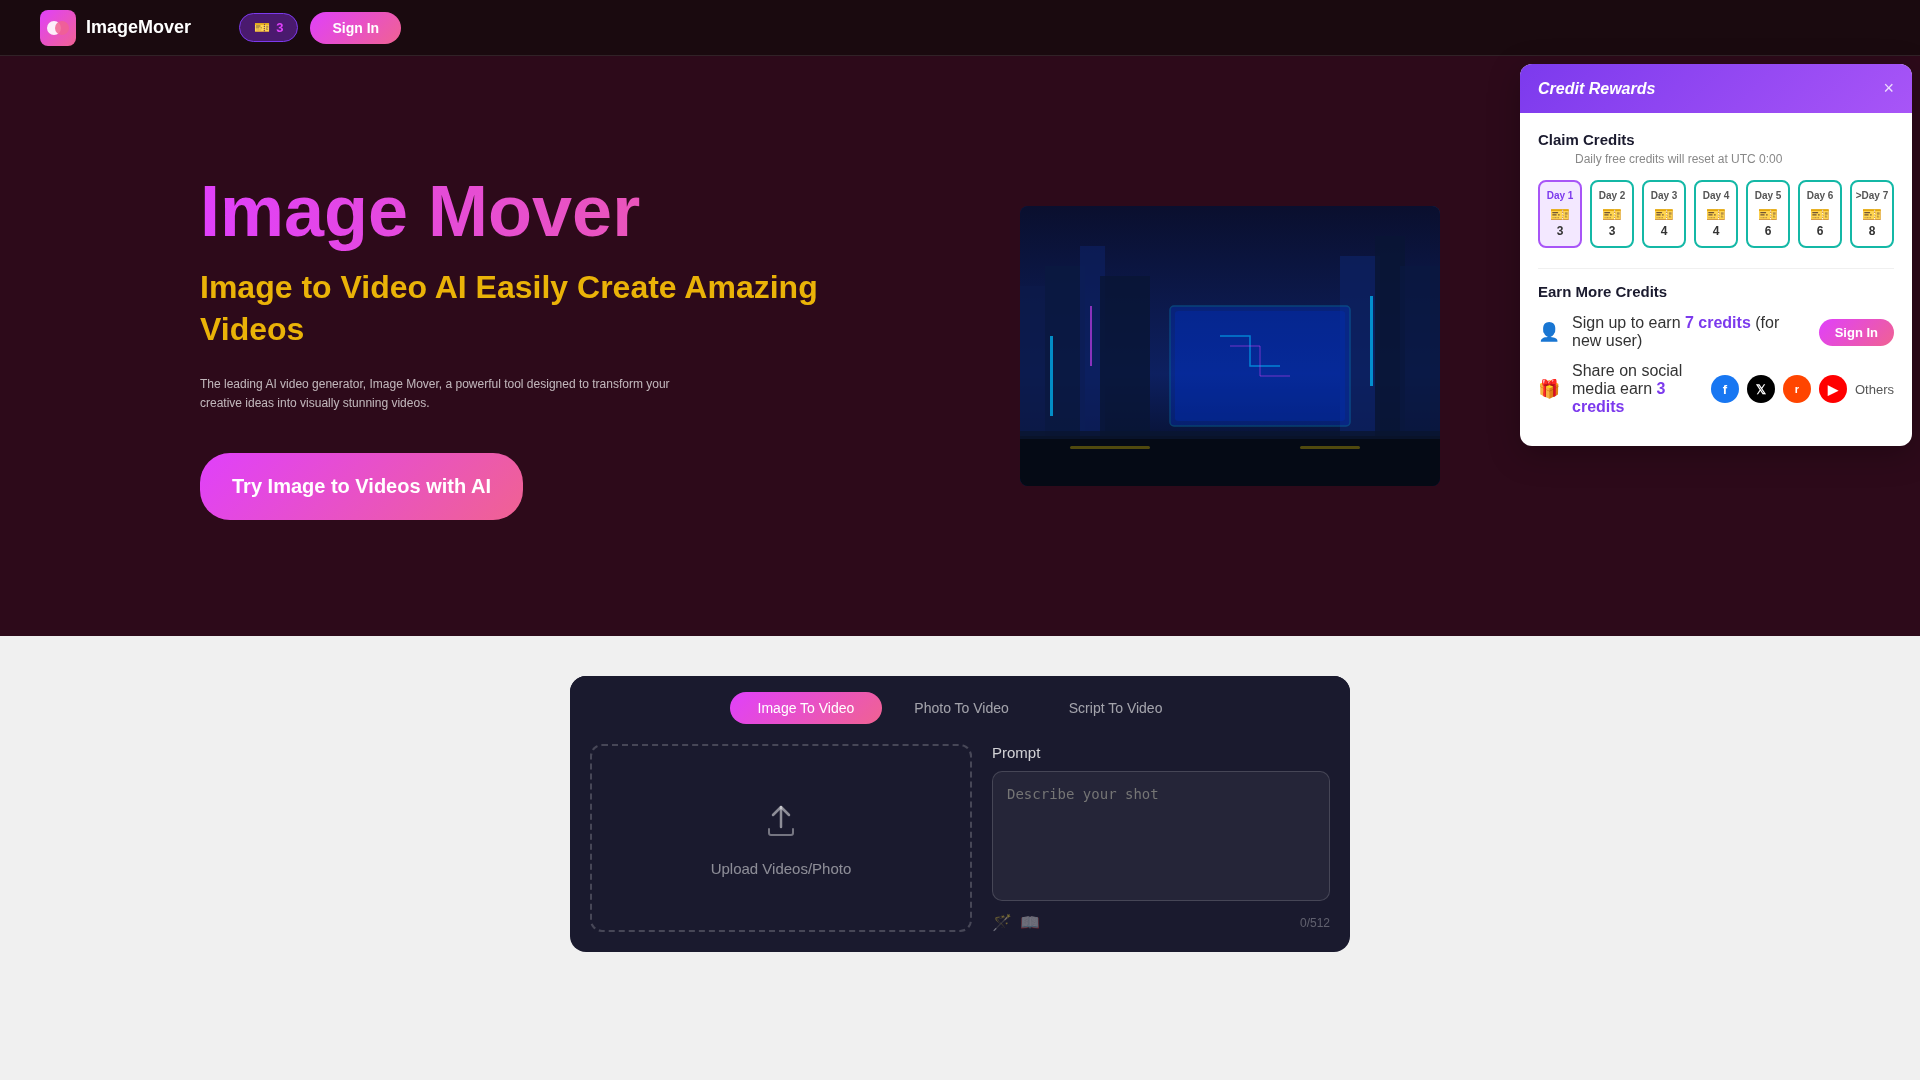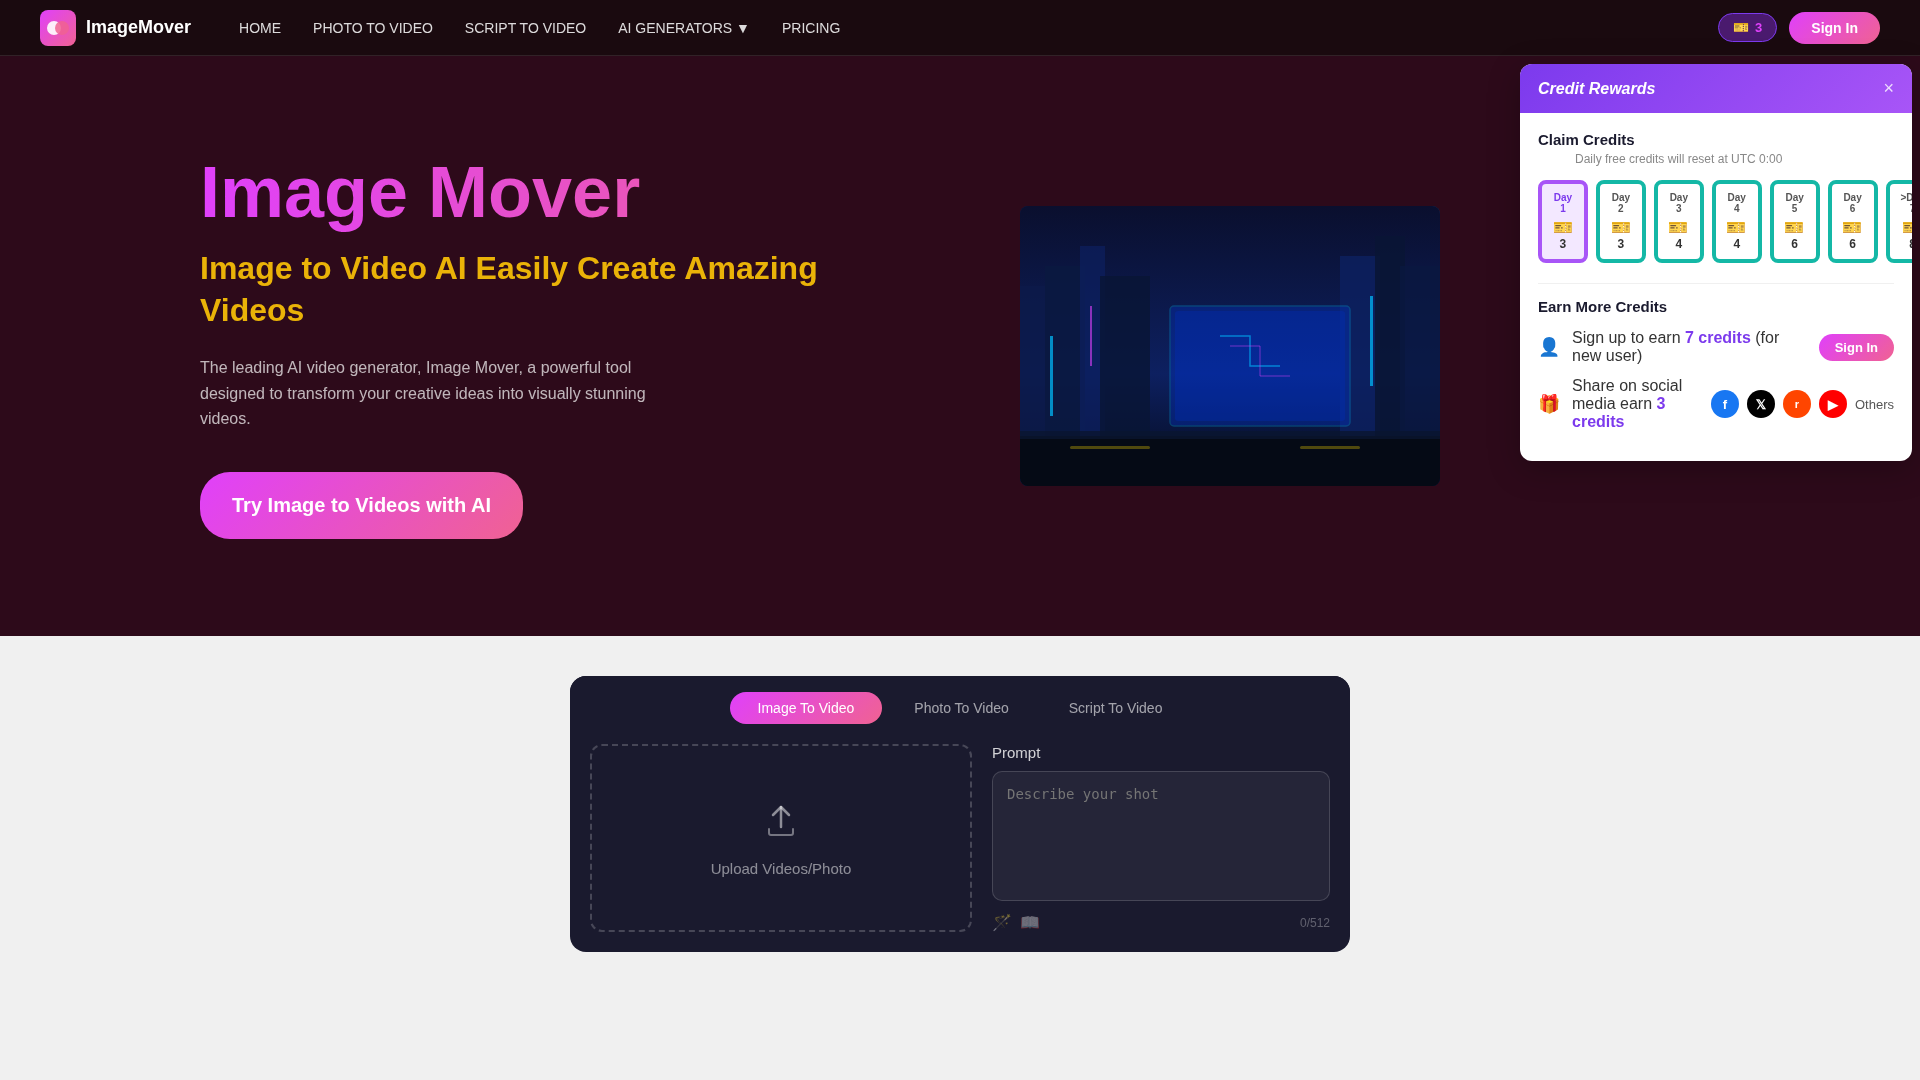--- a/index.html
+++ b/index.html
@@ -108,21 +108,21 @@
       margin-bottom: 16px;
     }
     .hero-subtitle {
       font-size: 32px;
       font-weight: 700;
       color: #eab308;
       line-height: 1.3;
       margin-bottom: 24px;
     }
     .hero-desc {
-      font-size: 16px;
+      font-size: 12px;
       color: rgba(255,255,255,0.7);
       line-height: 1.6;
       max-width: 500px;
       margin-bottom: 40px;
     }
     .hero-cta {
       background: linear-gradient(135deg, #e040fb, #f06292);
       color: white;
       border: none;
       border-radius: 30px;
@@ -296,23 +296,23 @@
       margin-bottom: 14px;
       margin-left: 37px;
     }
     .days-row {
       display: flex;
       gap: 8px;
       margin-bottom: 20px;
     }
     .day-box {
       flex: 1;
-      border: 4px solid #14b8a6;
+      border: 2px solid #14b8a6;
       border-radius: 8px;
-      padding: 8px 11px;
+      padding: 8px 0;
       text-align: center;
       background: white;
     }
     .day-box.active-day {
       background: #f3e8ff;
       border-color: #a855f7;
     }
     .day-label {
       font-size: 10px;
       font-weight: 600;
@@ -403,30 +403,20 @@
 
 <nav>
   <div class="nav-logo">
     <div class="nav-logo-icon">
       <svg width="22" height="22" viewBox="0 0 22 22" fill="none">
         <circle cx="7" cy="11" r="7" fill="white" opacity="0.9"></circle>
         <circle cx="15" cy="11" r="7" fill="#f06292" opacity="0.85"></circle>
       </svg>
     </div>
     <span class="nav-logo-text">ImageMover</span>
-  </div>
-  <div class="nav-links">
-    <a class="nav-link">HOME</a>
-    <a class="nav-link">PHOTO TO VIDEO</a>
-    <a class="nav-link">SCRIPT TO VIDEO</a>
-    <a class="nav-link">
-      <span>AI GENERATORS</span>
-      <span>▼</span>
-    </a>
-    <a class="nav-link">PRICING</a>
   </div>
   <div class="nav-right">
     <div class="credits-badge">
       <span>🎫</span>
       <span>3</span>
     </div>
     <button class="sign-in-btn">Sign In</button>
   </div>
 </nav>
 

